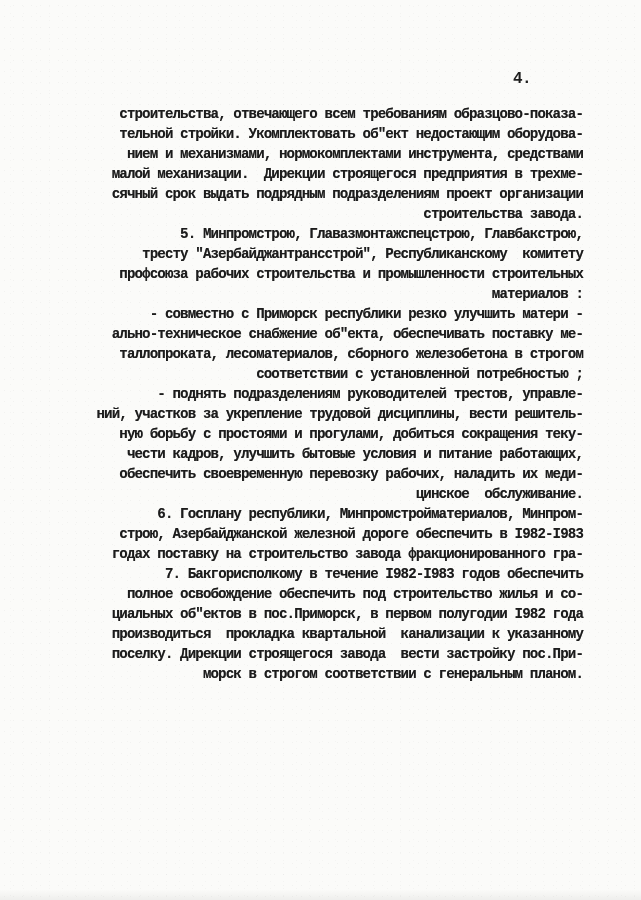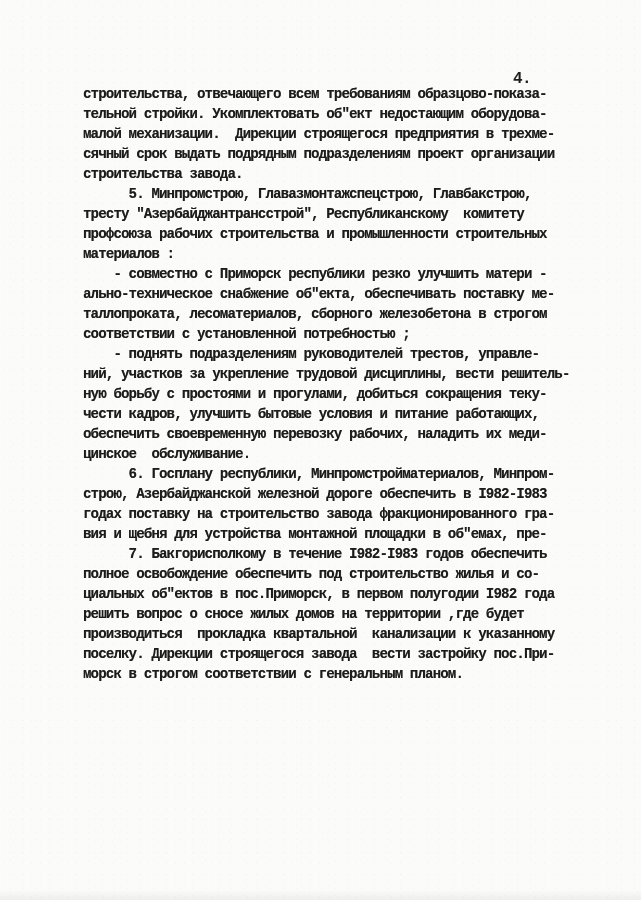--- a/index.html
+++ b/index.html
@@ -31,23 +31,24 @@
     top: 70px;
     font-size: 16px;
     font-weight: 700;
     color: #1e1e1e;
     letter-spacing: -0.5px;
     white-space: pre;
   }
   .text-block {
     position: absolute;
     left: 83px;
-    top: 84px;
+    top: 104px;
     width: 500px;
     color: #1c1c1c;
+    text-align: right;
   }
   .para {
     margin: 0;
     padding: 0;
   }
   .line {
     white-space: pre;
     font-size: 14px;
     font-weight: 700;
     line-height: 20px;
@@ -61,20 +62,21 @@
 
 <div class="scan-page">
 
   <div class="page-number">4.</div>
 
   <div class="text-block">
 
     <div class="para">
       <div class="line">строительства, отвечающего всем требованиям образцово-показа-</div>
       <div class="line">тельной стройки. Укомплектовать об"ект недостающим оборудова-</div>
+      <div class="line">нием и механизмами, нормокомплектами инструмента, средствами</div>
       <div class="line">малой механизации.  Дирекции строящегося предприятия в трехме-</div>
       <div class="line">сячный срок выдать подрядным подразделениям проект организации</div>
       <div class="line">строительства завода.</div>
     </div>
 
     <div class="para">
       <div class="line">      5. Минпромстрою, Главазмонтажспецстрою, Главбакстрою,</div>
       <div class="line">тресту "Азербайджантрансстрой", Республиканскому  комитету</div>
       <div class="line">профсоюза рабочих строительства и промышленности строительных</div>
       <div class="line">материалов :</div>
@@ -93,28 +95,26 @@
       <div class="line">ную борьбу с простоями и прогулами, добиться сокращения теку-</div>
       <div class="line">чести кадров, улучшить бытовые условия и питание работающих,</div>
       <div class="line">обеспечить своевременную перевозку рабочих, наладить их меди-</div>
       <div class="line">цинское  обслуживание.</div>
     </div>
 
     <div class="para">
       <div class="line">      6. Госплану республики, Минпромстройматериалов, Минпром-</div>
       <div class="line">строю, Азербайджанской железной дороге обеспечить в I982-I983</div>
       <div class="line">годах поставку на строительство завода фракционированного гра-</div>
-      <div class="line">вия и щебня для устройства монтажной площадки в об"емах, пре-</div>
     </div>
 
     <div class="para">
       <div class="line">      7. Бакгорисполкому в течение I982-I983 годов обеспечить</div>
       <div class="line">полное освобождение обеспечить под строительство жилья и со-</div>
       <div class="line">циальных об"ектов в пос.Приморск, в первом полугодии I982 года</div>
-      <div class="line">решить вопрос о сносе жилых домов на территории ,где будет</div>
       <div class="line">производиться  прокладка квартальной  канализации к указанному</div>
       <div class="line">поселку. Дирекции строящегося завода  вести застройку пос.При-</div>
       <div class="line">морск в строгом соответствии с генеральным планом.</div>
     </div>
 
 
   </div>
 </div>
 
 </body></html>

